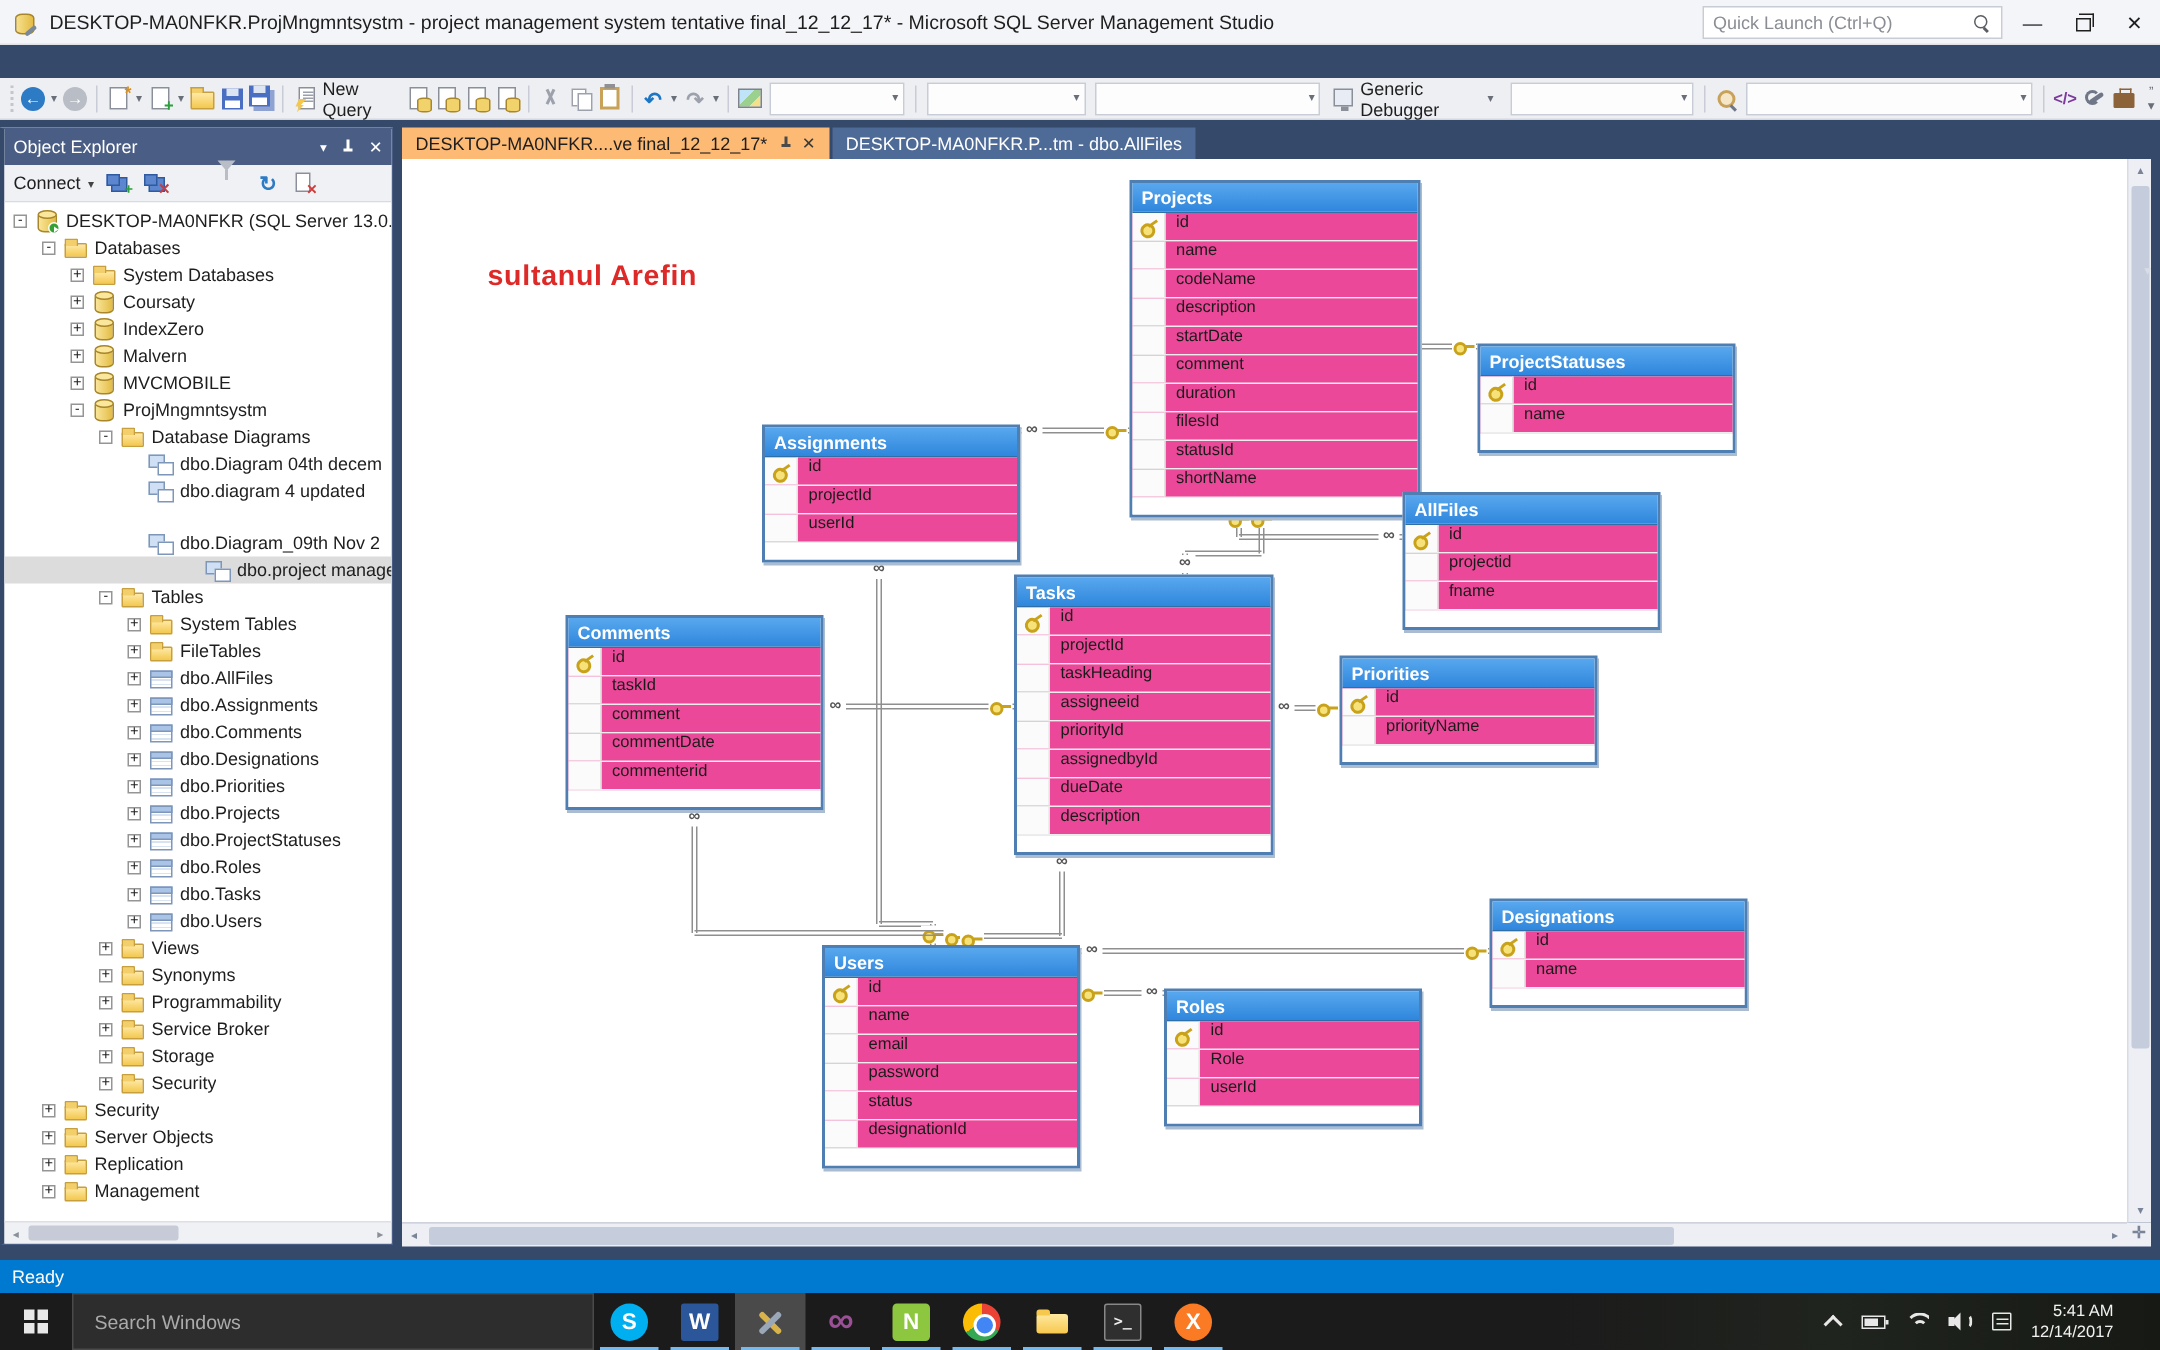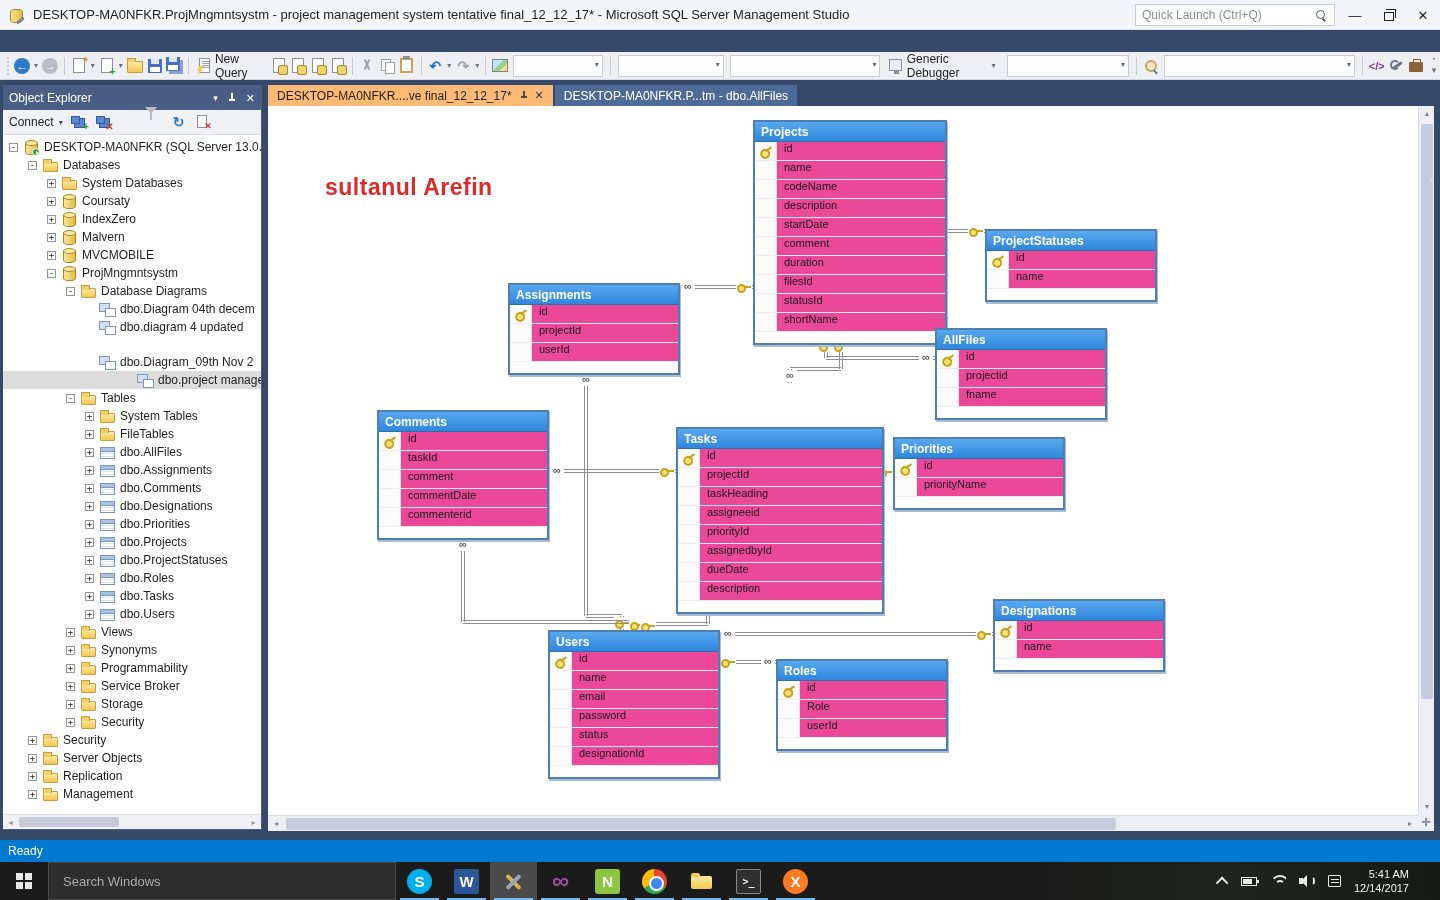--- a/index.html
+++ b/index.html
@@ -128,21 +128,21 @@
   .tabstrip { position:absolute; left:0; top:0; right:0; height:21px; display:flex; }
   .tab { height:21px; display:flex; align-items:center; padding:0 9px; font-size:12px; gap:7px; white-space:nowrap; }
   .tab.active { background:#fdba74; color:#1e1e1e; }
   .tab.inactive { background:#4E6A96; color:#fff; margin-left:2px;align-items:center; }
   .tab-pin { width:9px; height:11px; position:relative; }
   .tab-pin::before { content:""; position:absolute; left:4px; top:1px; width:2px; height:6px; background:#4A4A4A; }
   .tab-pin::after { content:""; position:absolute; left:2px; top:6px; width:6px; height:2px; background:#4A4A4A; }
   .tab-close { font-size:11px; color:#3A3A3A; }
   .strip-caret { position:absolute; right:6px; top:5px; color:#D7DCE6; font-size:9px; }
   .canvas { position:absolute; left:0; top:21px; width:1150px; height:709px; background:#fff; overflow:hidden; }
-  .watermark { position:absolute; left:57px; top:68px; font-size:23px; font-weight:bold; color:#DD2A28; letter-spacing:0.5px; }
+  .watermark { position:absolute; left:57px; top:68px; font-size:19px; font-weight:bold; color:#DD2A28; letter-spacing:0.5px; }
 
   
   .dg-table { position:absolute; background:#fff; border:2px solid #4E7EB2; box-shadow:1px 2px 0 #A9BCD2; }
   .dg-header { height:20px; background:linear-gradient(180deg,#58A8EE,#2F86DC); color:#fff; font-weight:bold; font-size:12px; line-height:20px; padding-left:6px; border-bottom:1px solid #2F6FA8; white-space:nowrap; overflow:hidden; }
   .dg-row { display:flex; height:19px; border-bottom:1px solid #EDEDED; background:#ec4899; }
   .dg-keycell { width:22px; align-self:stretch; border-right:1px solid #E2E2E2; display:flex; align-items:center; justify-content:center; flex:none; background:#FBFBFB; }
   .dg-colname { padding-left:7px; font-size:11px; color:#1a1a1a; white-space:nowrap; }
   .dg-footer { height:11px; background:#fff; }
   .pk-key { width:14px; height:9px; position:relative; transform:rotate(-35deg); }
   .pk-key::before { content:""; position:absolute; left:0; top:1px; width:6px; height:6px; border:2px solid #C9A21B; border-radius:50%; background:#F7E27A; }
@@ -690,21 +690,21 @@
             <div class="dg-row">
               <span class="dg-keycell"></span>
               <span class="dg-colname">projectid</span>
             </div>
             <div class="dg-row">
               <span class="dg-keycell"></span>
               <span class="dg-colname">fname</span>
             </div>
             <div class="dg-footer"></div>
           </div>
-          <div class="dg-table" style="left: 408px; top: 277px; width: 208px; margin-top: 44px;">
+          <div class="dg-table" style="left: 408px; top: 277px; width: 173px;">
             <div class="dg-header">Tasks</div>
             <div class="dg-row">
               <span class="dg-keycell">
                 <span class="pk-key"></span>
               </span>
               <span class="dg-colname">id</span>
             </div>
             <div class="dg-row">
               <span class="dg-keycell"></span>
               <span class="dg-colname">projectId</span>

